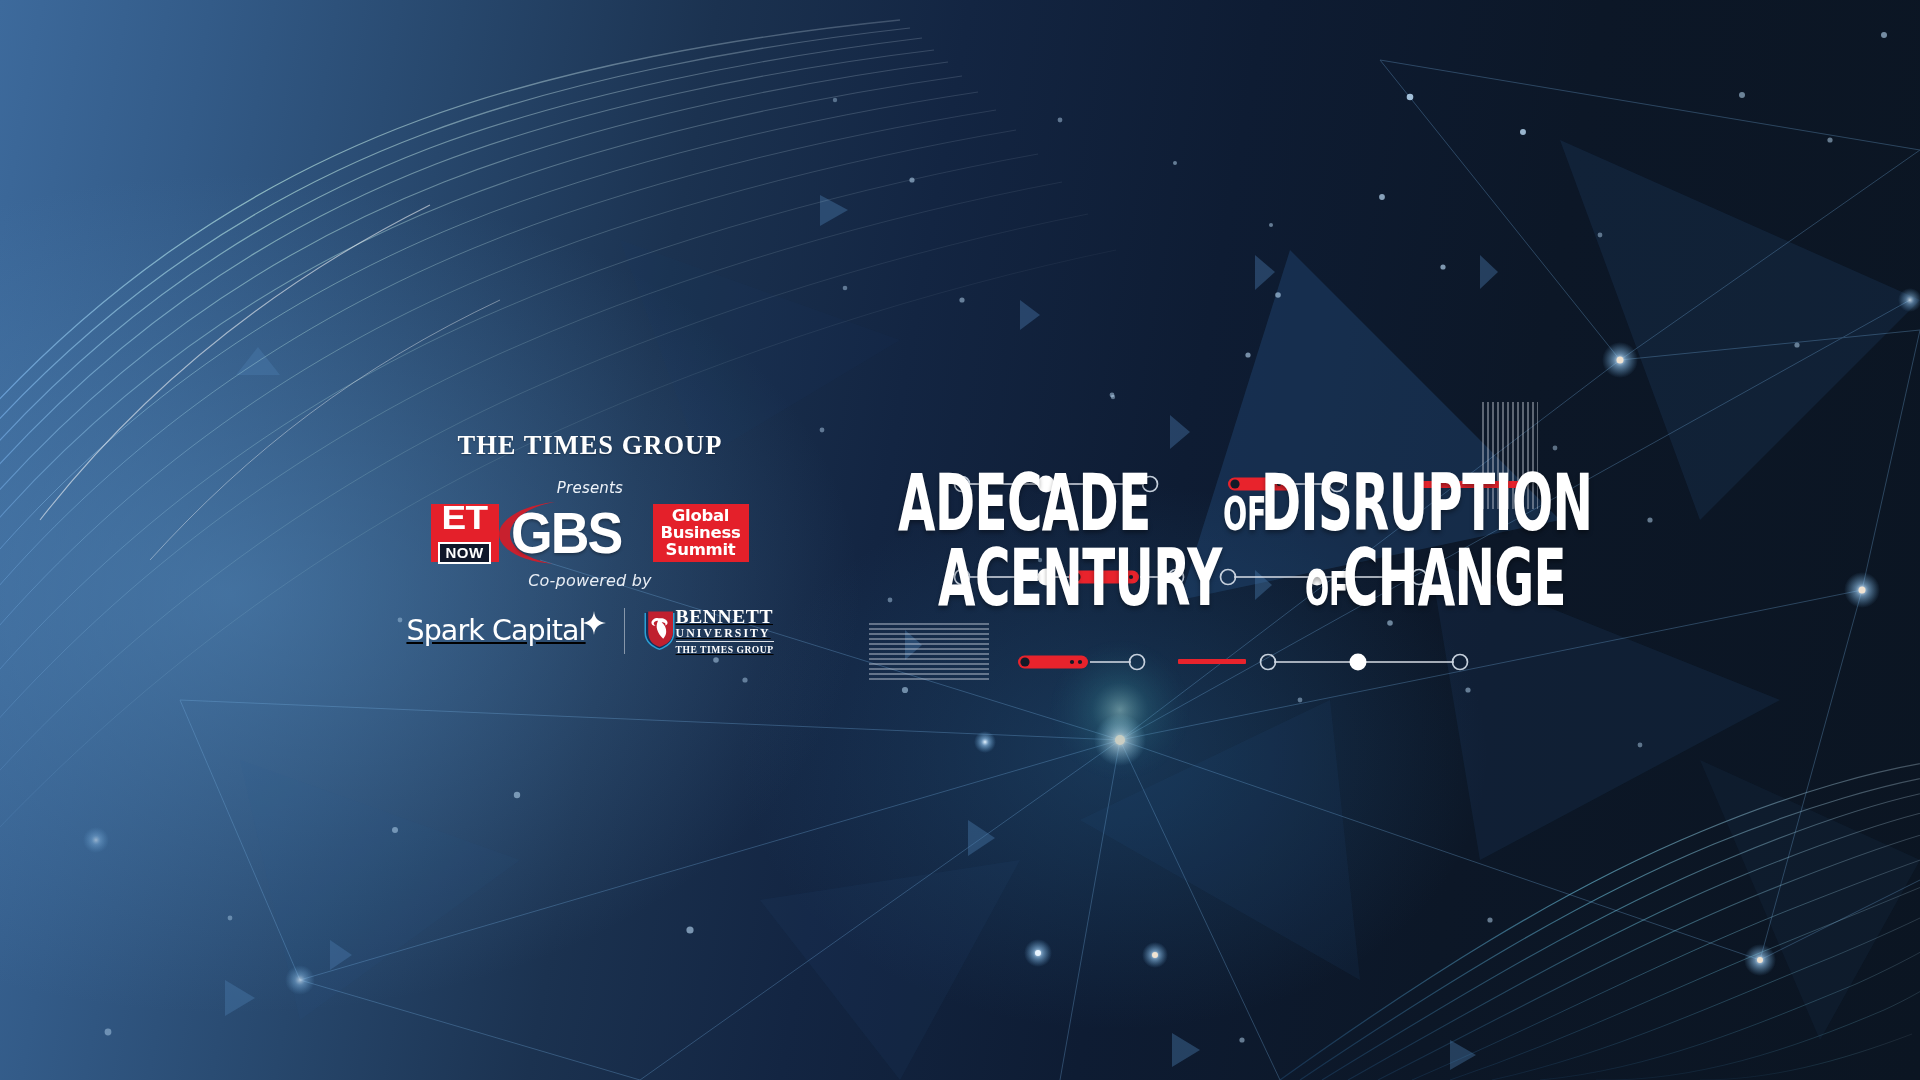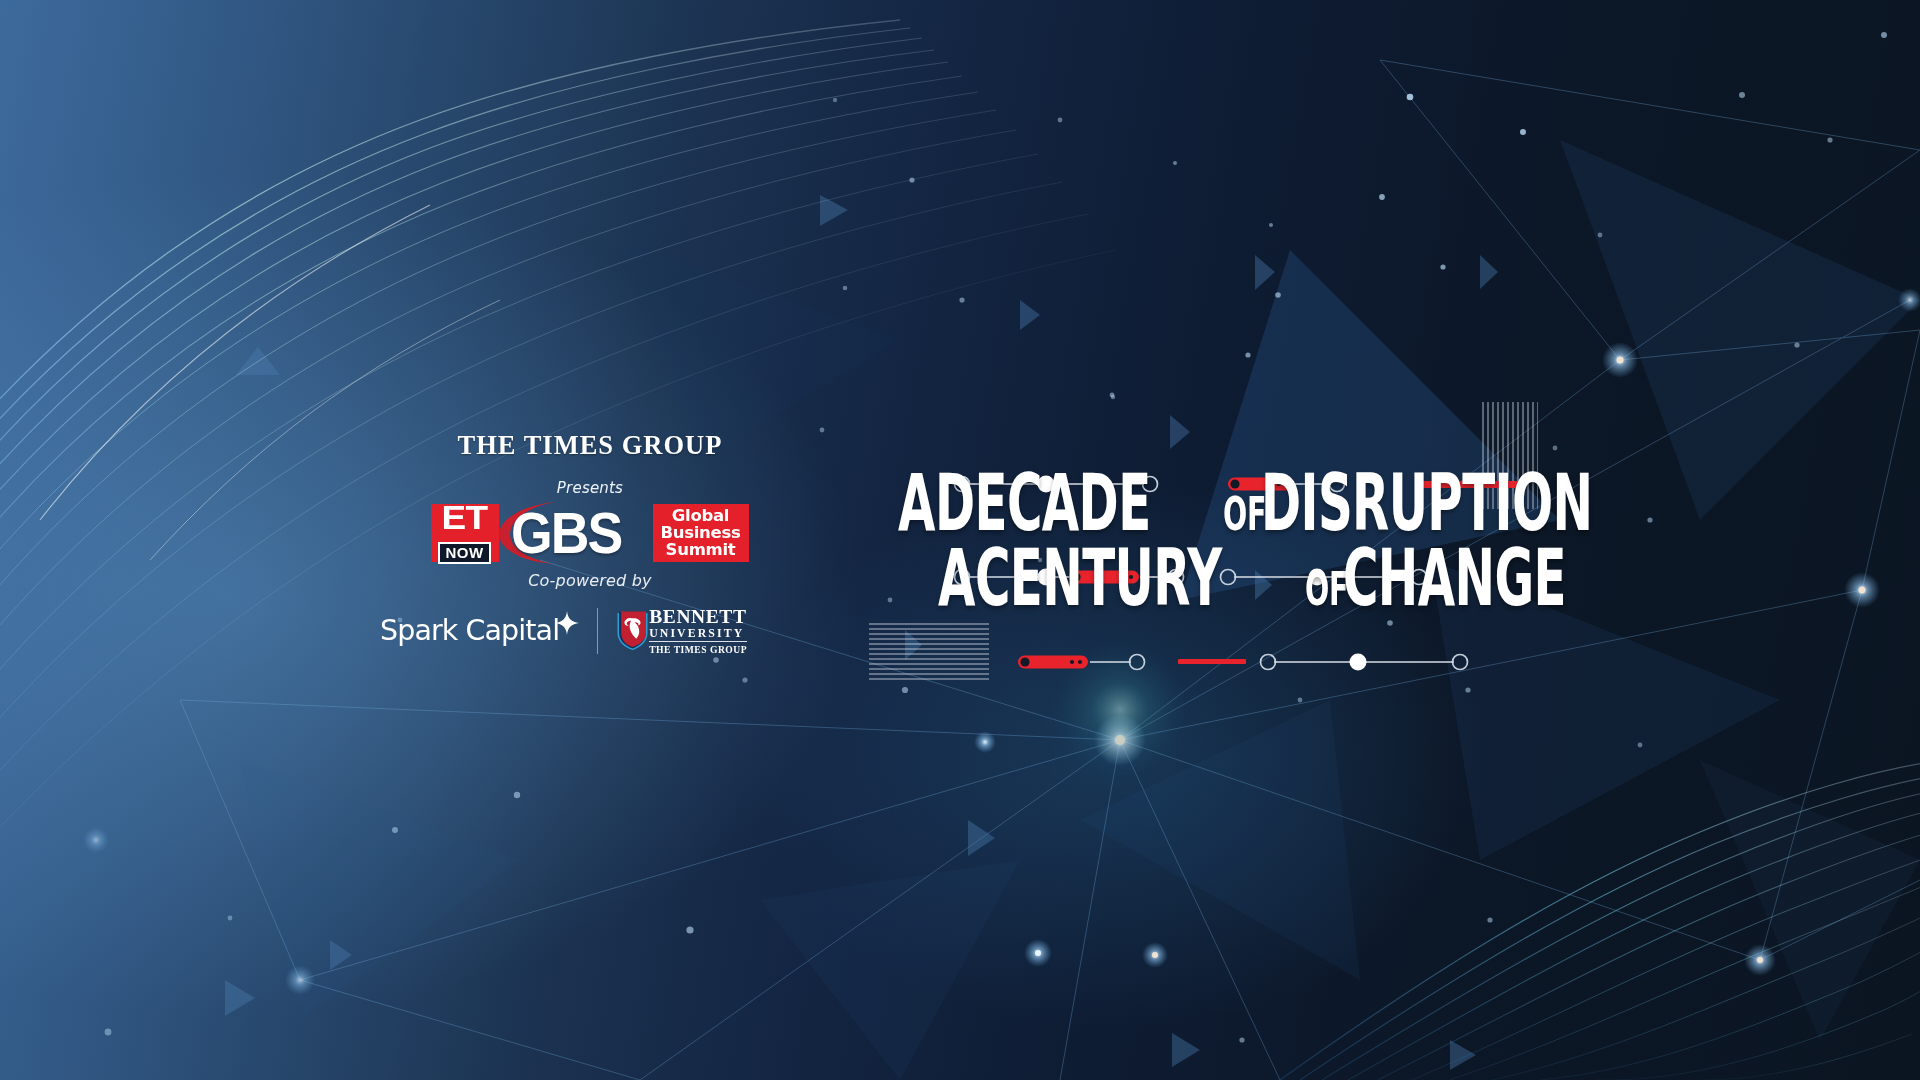--- a/index.html
+++ b/index.html
@@ -65,21 +65,21 @@
     font-family:"DejaVu Sans", sans-serif; font-weight:700; color:#ffffff;
     font-size:16.5px; line-height:1.03; letter-spacing:-.3px; white-space:nowrap;
   }
 
   .copowered{
     font-family:"DejaVu Sans", sans-serif; font-style:italic; color:#e9eef5;
     font-size:16px; margin-top:9px; letter-spacing:.2px;
   }
 
   
-  .sponsors{ position:absolute; left:380px; top:598px; width:420px; height:66px; display:flex; align-items:center; justify-content:flex-start; }
+  .sponsors{ position:absolute; left:380px; top:598px; width:420px; height:66px; display:flex; align-items:center; justify-content:center;text-decoration:underline; }
   .spark{ position:relative; padding-right:20px; }
   .spark-text{
     font-family:"DejaVu Sans", sans-serif; font-weight:400; color:#ffffff;
     font-size:28.5px; letter-spacing:-.9px; line-height:1;
   }
   .spark-star{ position:absolute; right:0px; top:-6px; width:24px; height:24px; }
   .sp-div{ width:1px; height:46px; background:rgba(255,255,255,.45); margin:0 18px; }
 
   .bennett{ display:flex; align-items:center; }
   .shield{ width:33px; height:40px; }

